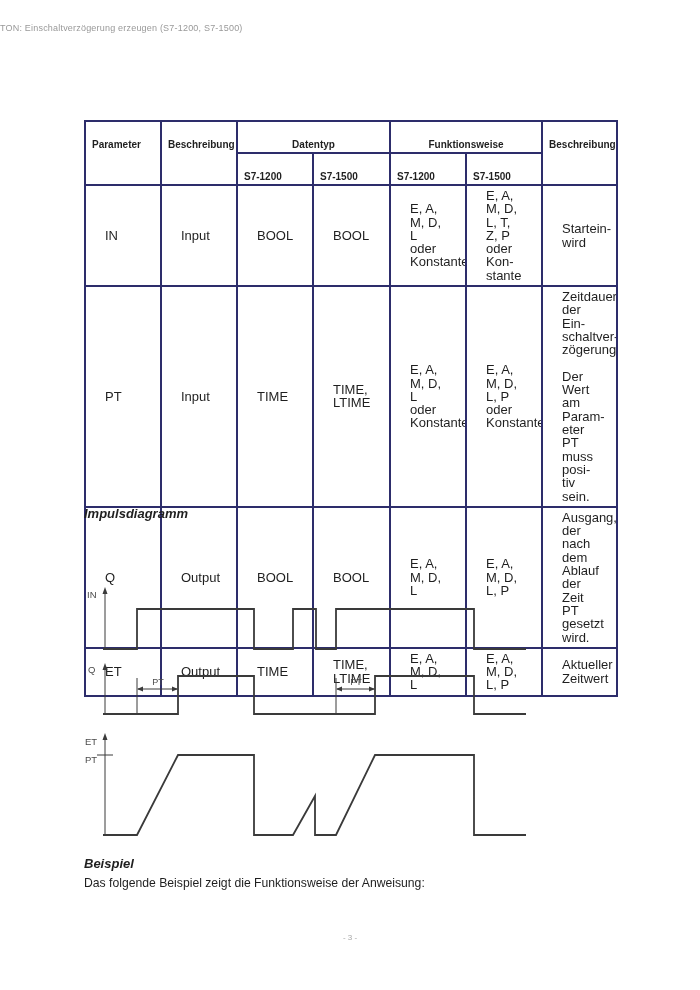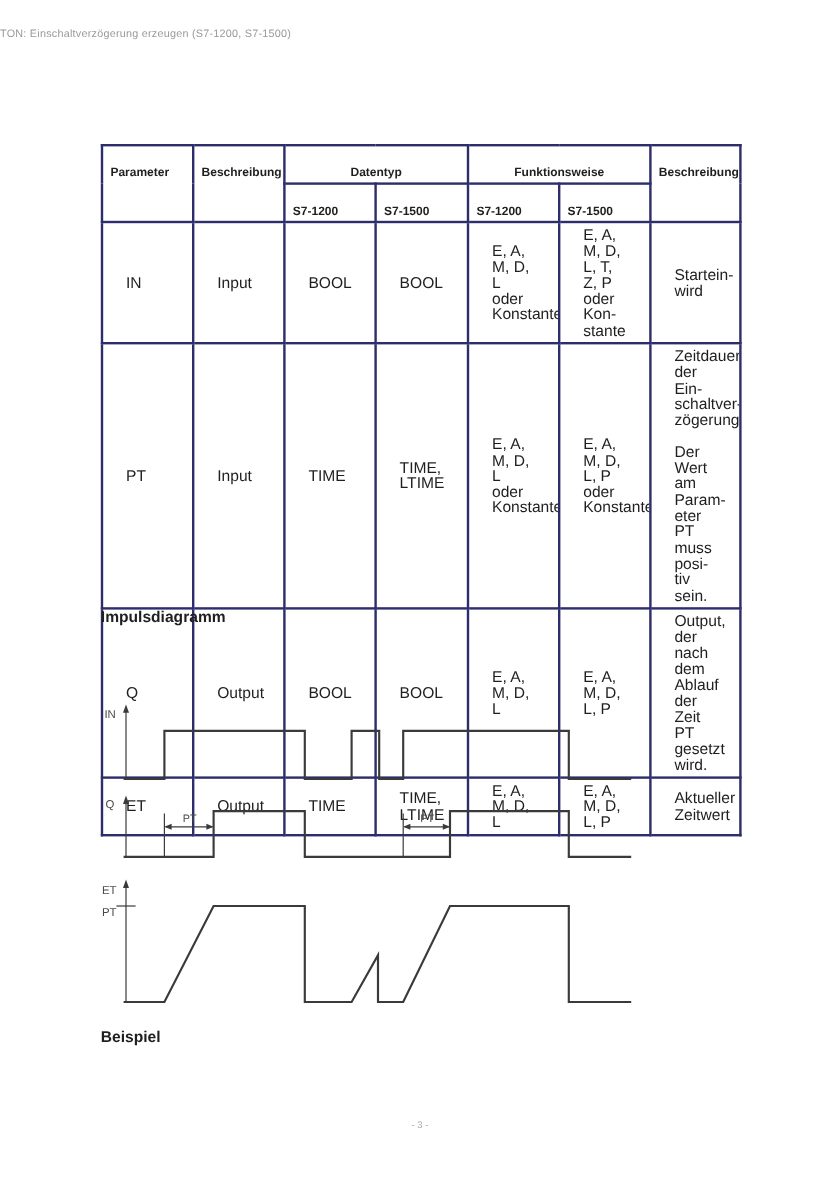--- a/index.html
+++ b/index.html
@@ -22,21 +22,21 @@
   .params th,.params td{border:2px solid #2d2d6b;overflow:hidden;}
   .params th{
     font-size:10px;font-weight:bold;text-align:left;
     vertical-align:top;padding:17px 6px 2px 6px;
   }
   .params th.center{text-align:center;}
   .params td{
     font-size:13px;line-height:13.3px;padding:3px 19px;
     vertical-align:middle;white-space:pre-line;
   }
-  .sec-title{position:absolute;left:84px;font-weight:bold;font-size:13px;}
+  .sec-title{position:absolute;left:84px;font-weight:bold;font-size:13px;font-style:italic;}
   .sec-text{position:absolute;left:84px;width:536px;font-size:12.2px;line-height:15px;}
   #impulse-svg{position:absolute;left:0;top:578px;}
   #impulse-svg text{font-family:"Liberation Sans",sans-serif;}
   .doc-footer{
     position:absolute;top:933px;left:0;width:700px;text-align:center;
     font-size:8px;color:#a8a8a8;
   }
 </style>
 </head>
 <body>
@@ -110,21 +110,21 @@
     </tr>
     <tr style="height:91px">
       <td>Q</td>
       <td>Output</td>
       <td>BOOL</td>
       <td>BOOL</td>
       <td>E, A, M, D,
 L</td>
       <td>E, A, M, D,
 L, P</td>
-      <td>Output,
+      <td>Ausgang,
 der nach
 dem Ablauf
 der Zeit PT
 gesetzt
 wird.</td>
     </tr>
     <tr style="height:35px">
       <td>ET</td>
       <td>Output</td>
       <td>TIME</td>
@@ -163,16 +163,17 @@
       <text x="356" y="685" font-size="9" fill="#4a4a4a" text-anchor="middle">PT</text>
       <line x1="105" y1="835" x2="105" y2="737" stroke="#3a3a3a" stroke-width="1"></line>
       <polygon points="105,733 102.5,740 107.5,740" fill="#3a3a3a"></polygon>
       <text x="85" y="745" font-size="9.5" fill="#4a4a4a">ET</text>
       <text x="85" y="763" font-size="9.5" fill="#4a4a4a">PT</text>
       <line x1="97" y1="755" x2="113" y2="755" stroke="#3a3a3a" stroke-width="1"></line>
       <polyline points="103,835 137,835 178,755 254,755 254,835 293,835 315,796 315,835 336,835 375,755 474,755 474,835 526,835" fill="none" stroke="#3a3a3a" stroke-width="1.8" stroke-linejoin="miter"></polyline>
     </svg>
 
   <div class="sec-title" style="top:856px">Beispiel</div>
+  <div class="sec-text" style="top:876px">Das folgende Beispiel zeigt die Funktionsweise der Anweisung:</div>
 
   <div class="doc-footer">- 3 -</div>
 
 </div>
 
 </body></html>

